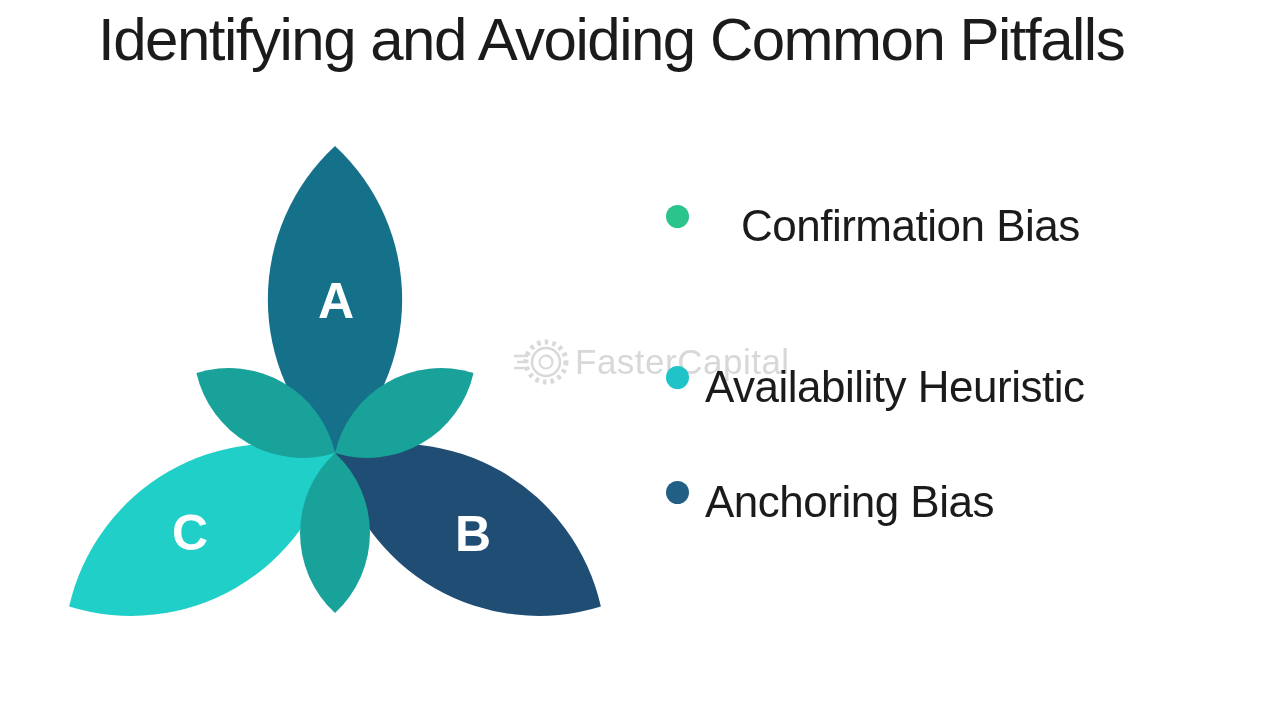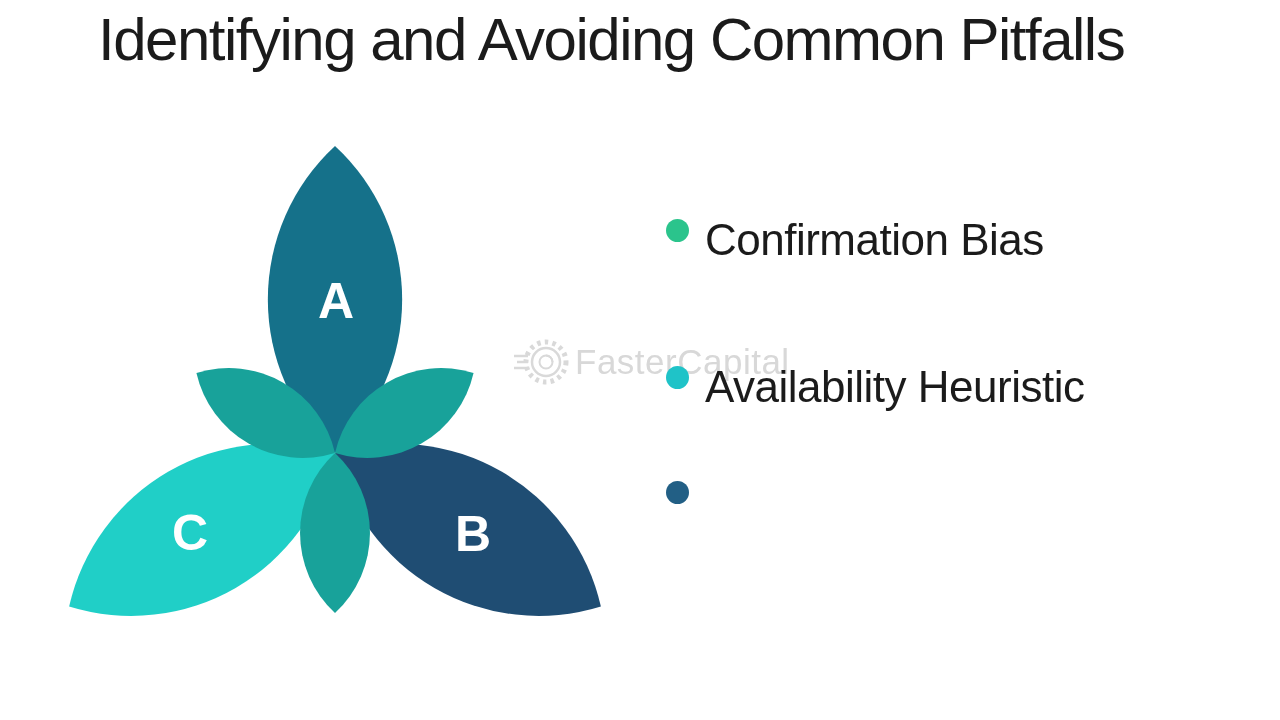--- a/index.html
+++ b/index.html
@@ -53,21 +53,21 @@
     letter-spacing: 0.5px;
     white-space: nowrap;
   }
   .legend { position: absolute; left: 0; top: 0; z-index: 3; }
   .legend-item {
     position: absolute;
     left: 666px;
     display: flex;
     align-items: flex-start;
   }
-  .legend-item.row-0 { top: 210px; }
+  .legend-item.row-0 { top: 196px; gap: 36px; }
   .legend-item.row-1 { top: 357px; }
   .legend-item.row-2 { top: 472px; }
   .legend-bullet {
     width: 23px;
     height: 23px;
     border-radius: 50%;
     margin-top: 9px;
     flex: 0 0 auto;
   }
   .legend-label {
@@ -122,16 +122,17 @@
     <div class="legend-item row-0">
       <span class="legend-bullet" style="background-color: rgb(43, 196, 140);"></span>
       <span class="legend-label">Confirmation Bias</span>
     </div>
     <div class="legend-item row-1">
       <span class="legend-bullet" style="background-color: rgb(31, 195, 200);"></span>
       <span class="legend-label">Availability Heuristic</span>
     </div>
     <div class="legend-item row-2">
       <span class="legend-bullet" style="background-color: rgb(34, 95, 133);"></span>
+      <span class="legend-label">Anchoring Bias</span>
     </div>
   </div>
 
 </div>
 
 </body></html>

